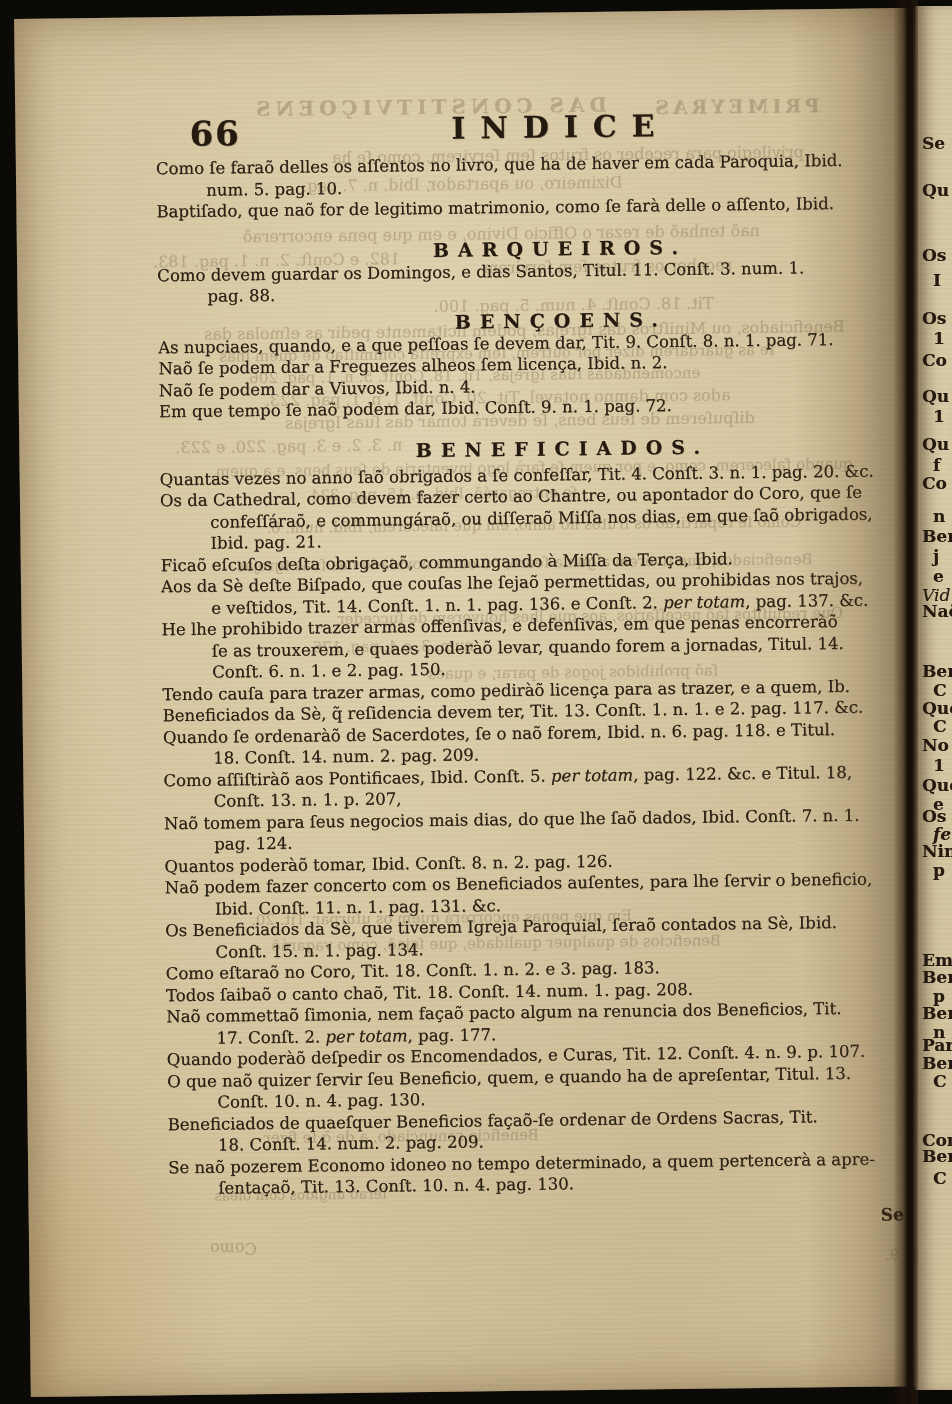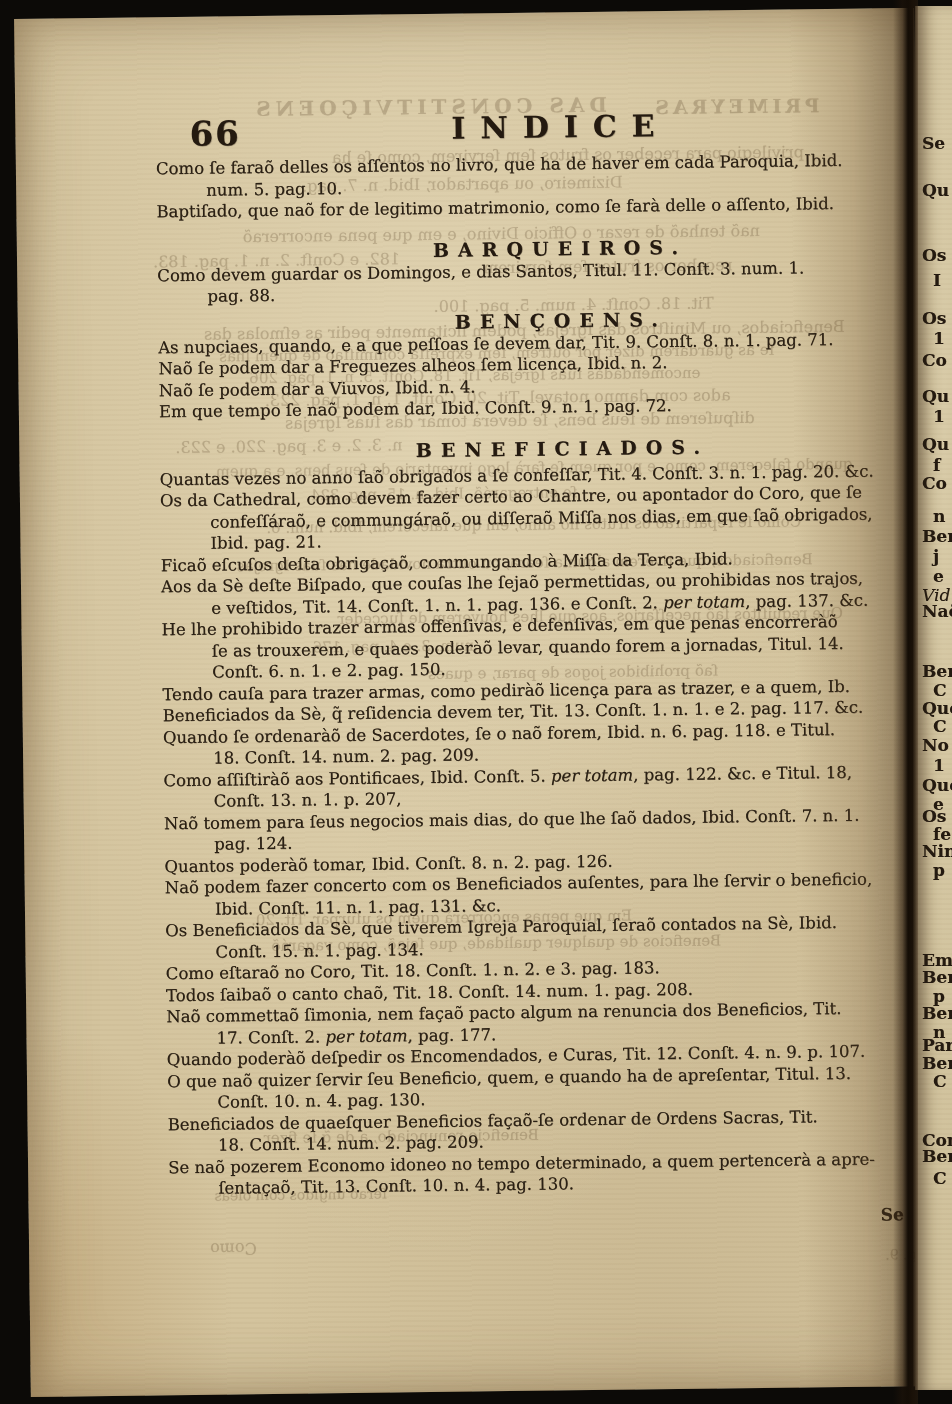--- a/index.html
+++ b/index.html
@@ -214,21 +214,21 @@
       <div class="frag" style="top: 595px;">Naõ</div>
       <div class="frag" style="top: 655px;">Ben</div>
       <div class="frag ind" style="top: 674px;">C</div>
       <div class="frag" style="top: 692px;">Que</div>
       <div class="frag ind" style="top: 710px;">C</div>
       <div class="frag" style="top: 729px;">No</div>
       <div class="frag ind" style="top: 749px;">1</div>
       <div class="frag" style="top: 769px;">Que</div>
       <div class="frag ind" style="top: 788px;">e</div>
       <div class="frag" style="top: 800px;">Os</div>
-      <div class="frag ind" style="top: 818px;">fe</div>
+      <div class="frag ind" style="top: 818px; font-style: italic;">fe</div>
       <div class="frag" style="top: 835px;">Nin</div>
       <div class="frag ind" style="top: 854px;">p</div>
       <div class="frag" style="top: 944px;">Em</div>
       <div class="frag" style="top: 961px;">Ben</div>
       <div class="frag ind" style="top: 980px;">p</div>
       <div class="frag" style="top: 997px;">Ben</div>
       <div class="frag ind" style="top: 1016px;">n</div>
       <div class="frag" style="top: 1029px;">Para</div>
       <div class="frag" style="top: 1047px;">Ben</div>
       <div class="frag ind" style="top: 1065px;">C</div>

